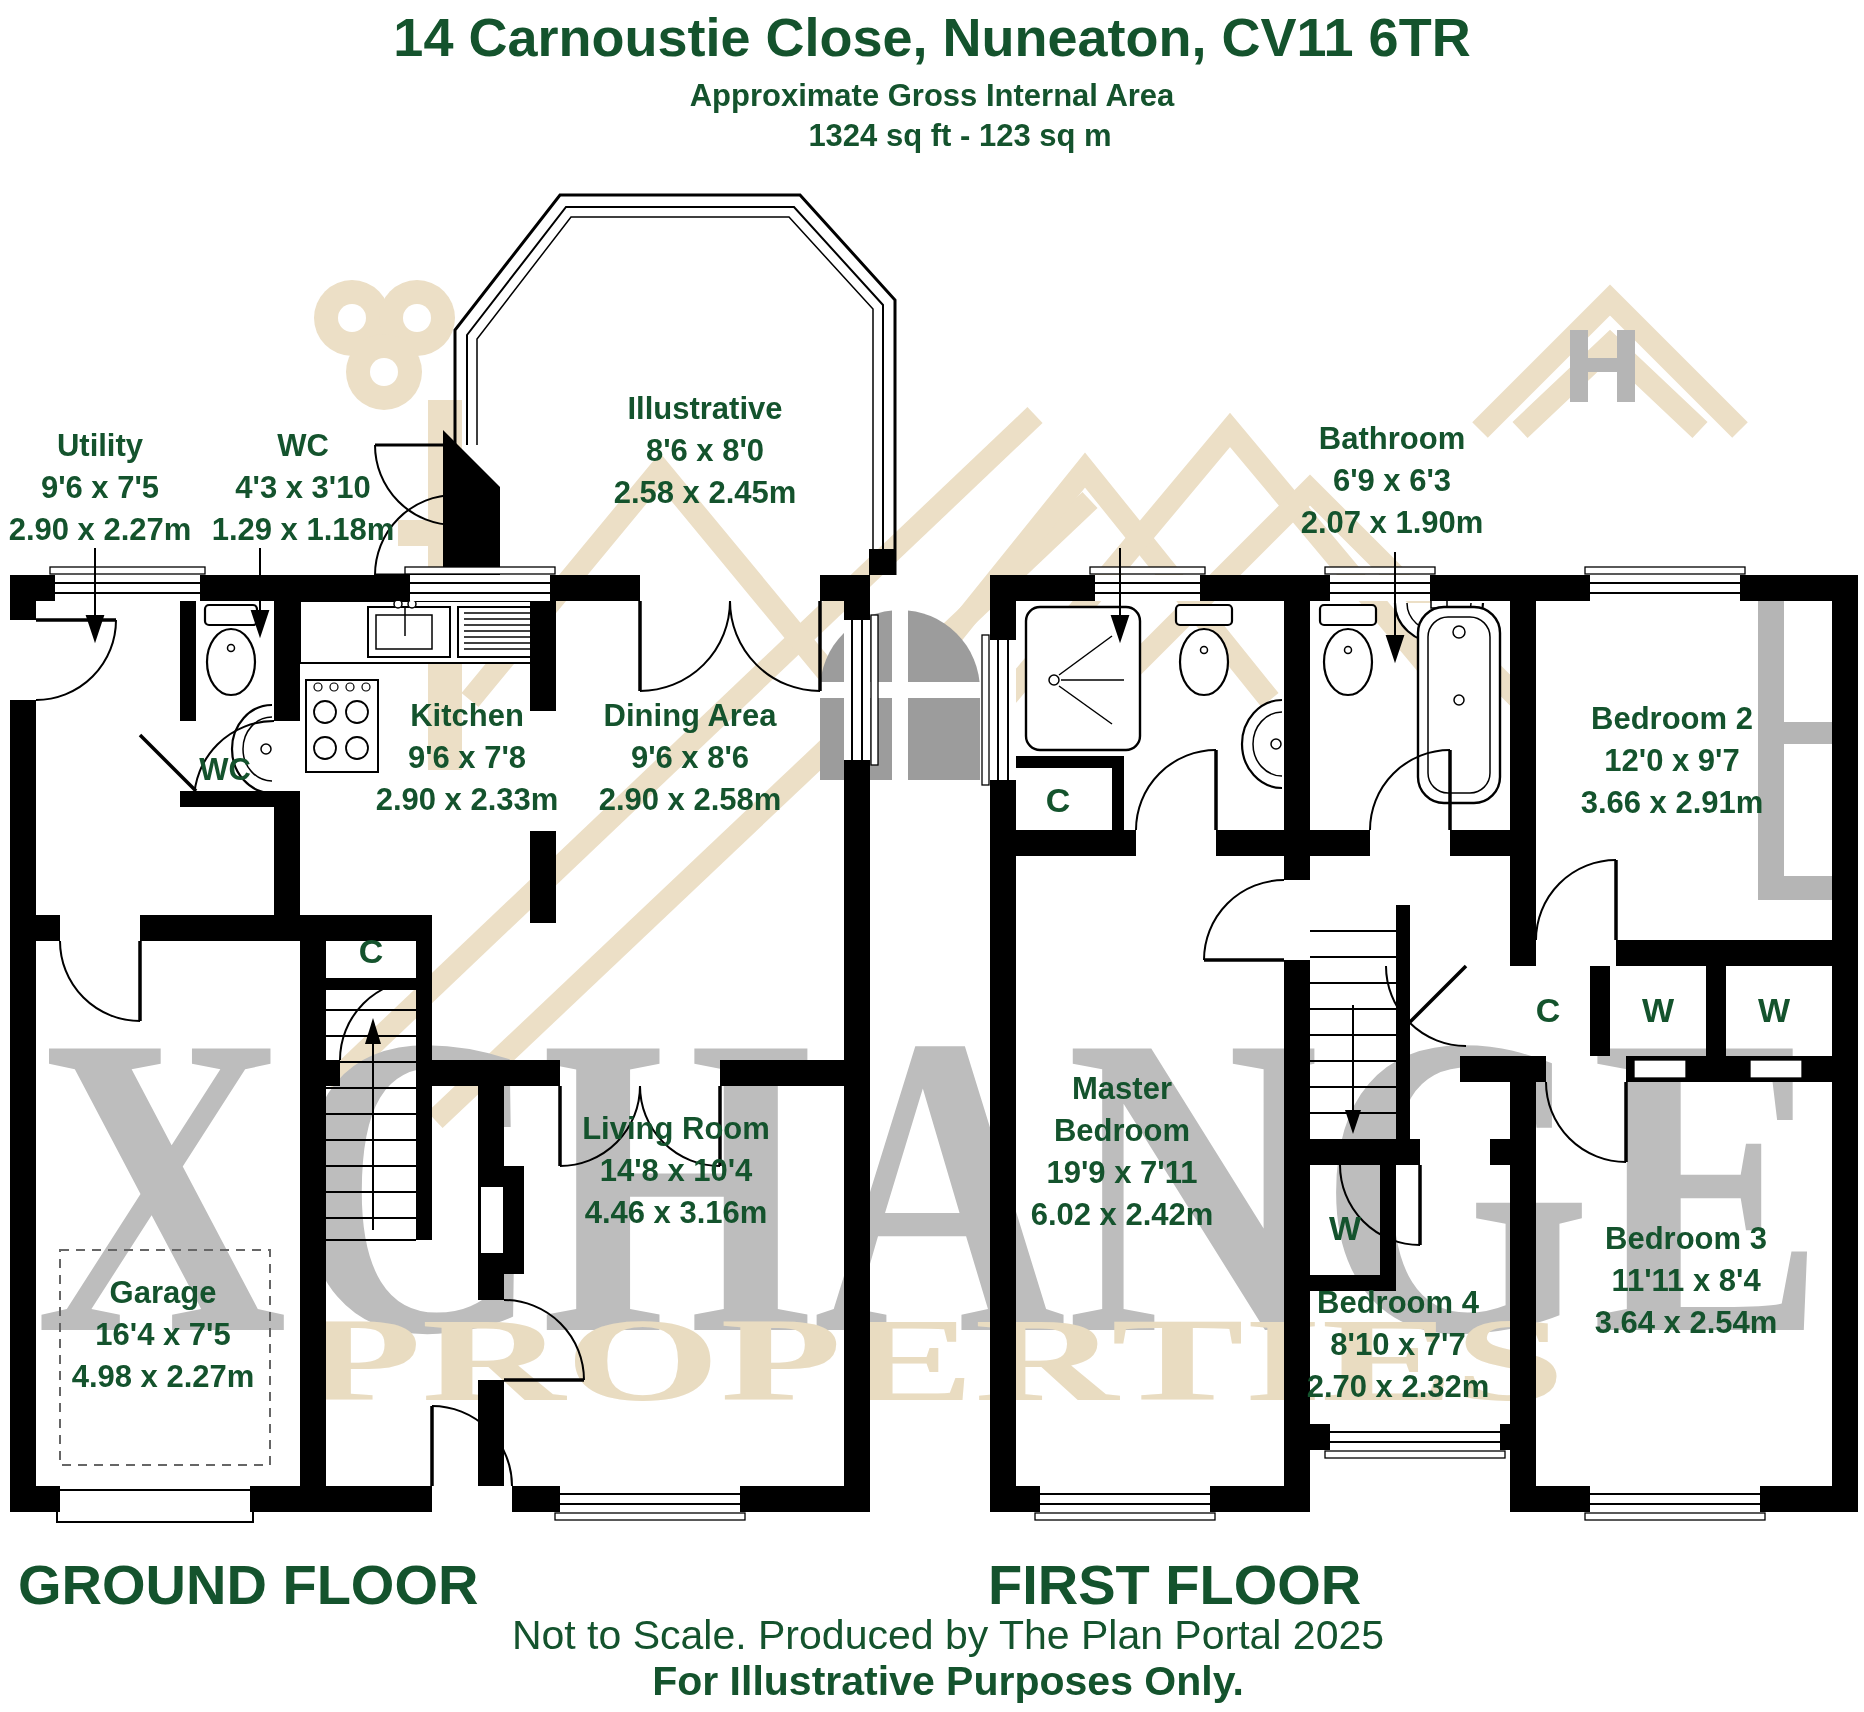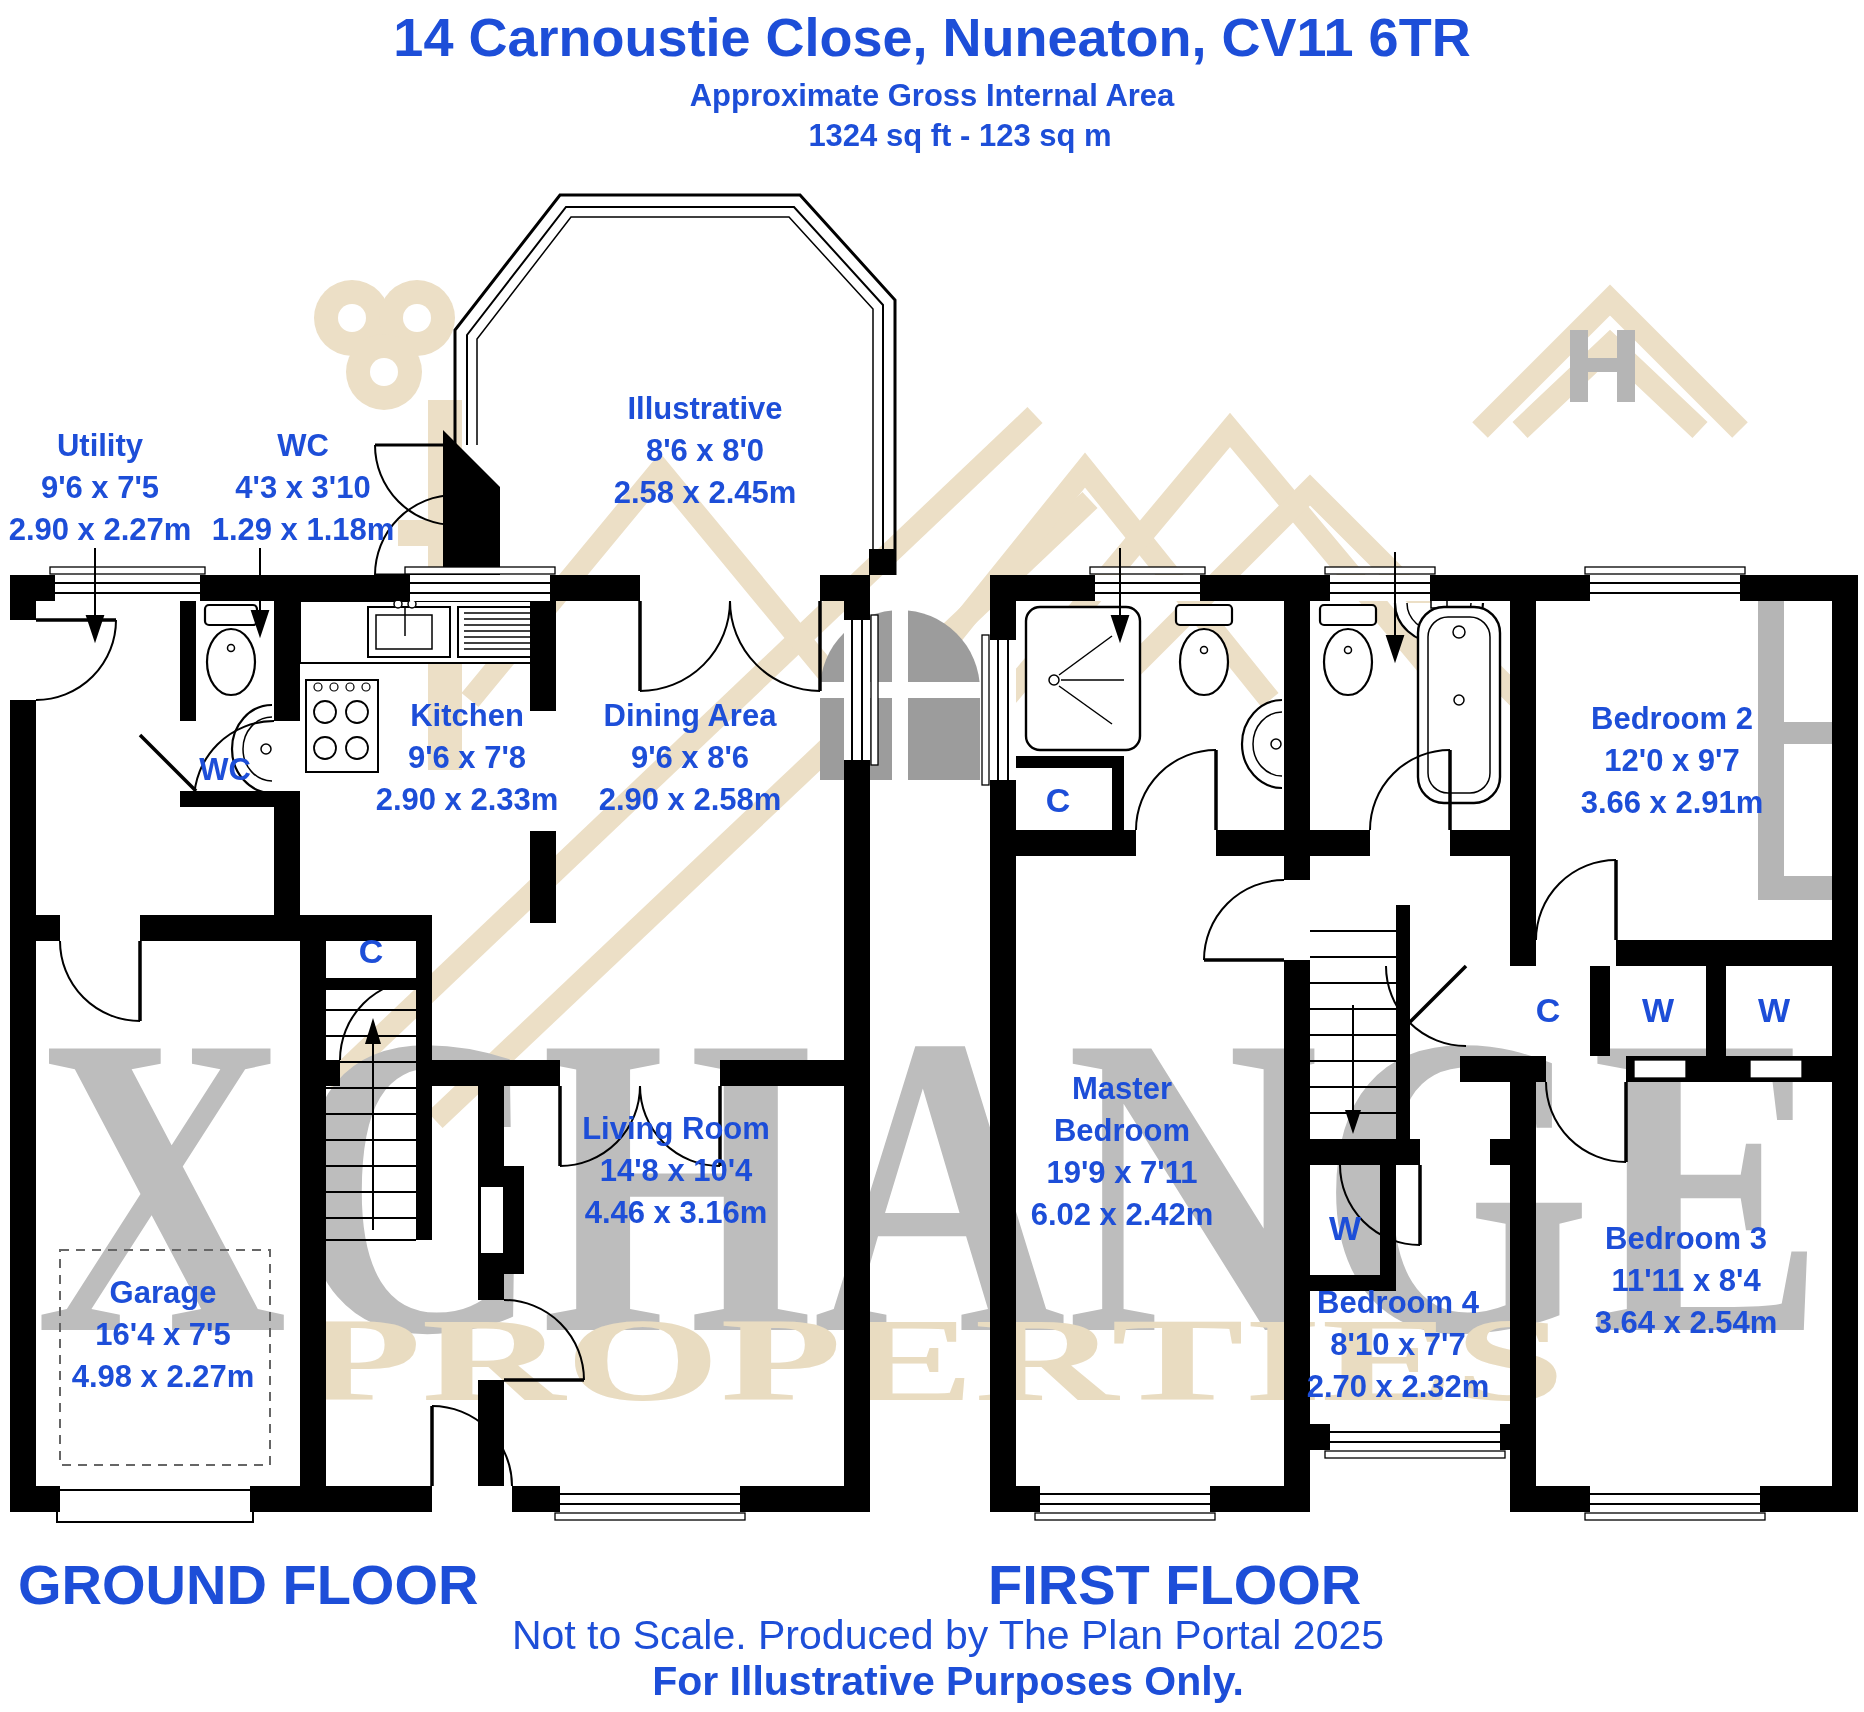--- a/index.html
+++ b/index.html
@@ -1,17 +1,17 @@
 <!DOCTYPE html>
 <html><head>
 <meta charset="utf-8">
 <style>
   html,body{margin:0;padding:0;background:#fff;}
   .canvas{position:relative;width:1864px;height:1712px;background:#fff;overflow:hidden;
-          font-family:"Liberation Sans",sans-serif;color:#1d4ed8;}
+          font-family:"Liberation Sans",sans-serif;color:#14532d;}
   .hdr{position:absolute;left:0;width:100%;text-align:center;font-weight:bold;}
   .hdr-title{top:6px;font-size:54px;letter-spacing:0px;}
   .hdr-sub{top:78px;font-size:31px;}
   .hdr-area{top:118px;font-size:31px;padding-left:28px;}
   .room-label{position:absolute;text-align:center;font-weight:bold;font-size:31px;
               line-height:1.36;transform:translateX(-50%);white-space:nowrap;z-index:5;}
   .room-label span{display:block;}
   .room-label.wrap{white-space:normal;width:220px;}
   .closet-label{position:absolute;font-weight:bold;font-size:34px;
                 transform:translate(-50%,-50%);z-index:5;}
@@ -437,20 +437,25 @@
   <div class="room-label" style="left:163px;top:1272px;">
     <span>Garage</span>
       <span>16'4 x 7'5</span>
       <span>4.98 x 2.27m</span>
   </div>
   <div class="room-label" style="left:676px;top:1108px;">
     <span>Living Room</span>
       <span>14'8 x 10'4</span>
       <span>4.46 x 3.16m</span>
   </div>
+  <div class="room-label" style="left:1392px;top:418px;">
+    <span>Bathroom</span>
+      <span>6'9 x 6'3</span>
+      <span>2.07 x 1.90m</span>
+  </div>
   <div class="room-label" style="left:1672px;top:698px;">
     <span>Bedroom 2</span>
       <span>12'0 x 9'7</span>
       <span>3.66 x 2.91m</span>
   </div>
   <div class="room-label wrap" style="left:1122px;top:1068px;">
     <span>Master Bedroom</span>
       <span>19'9 x 7'11</span>
       <span>6.02 x 2.42m</span>
   </div>

